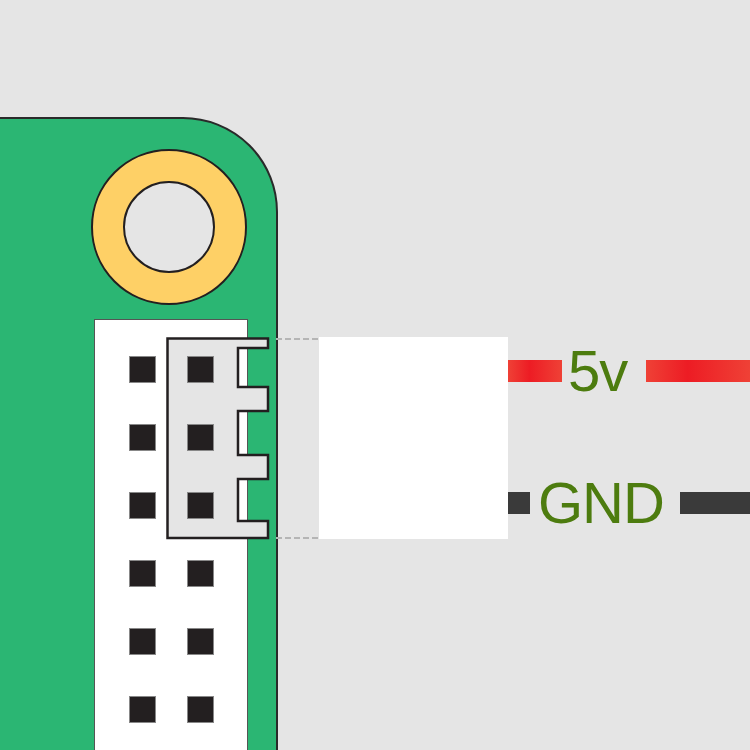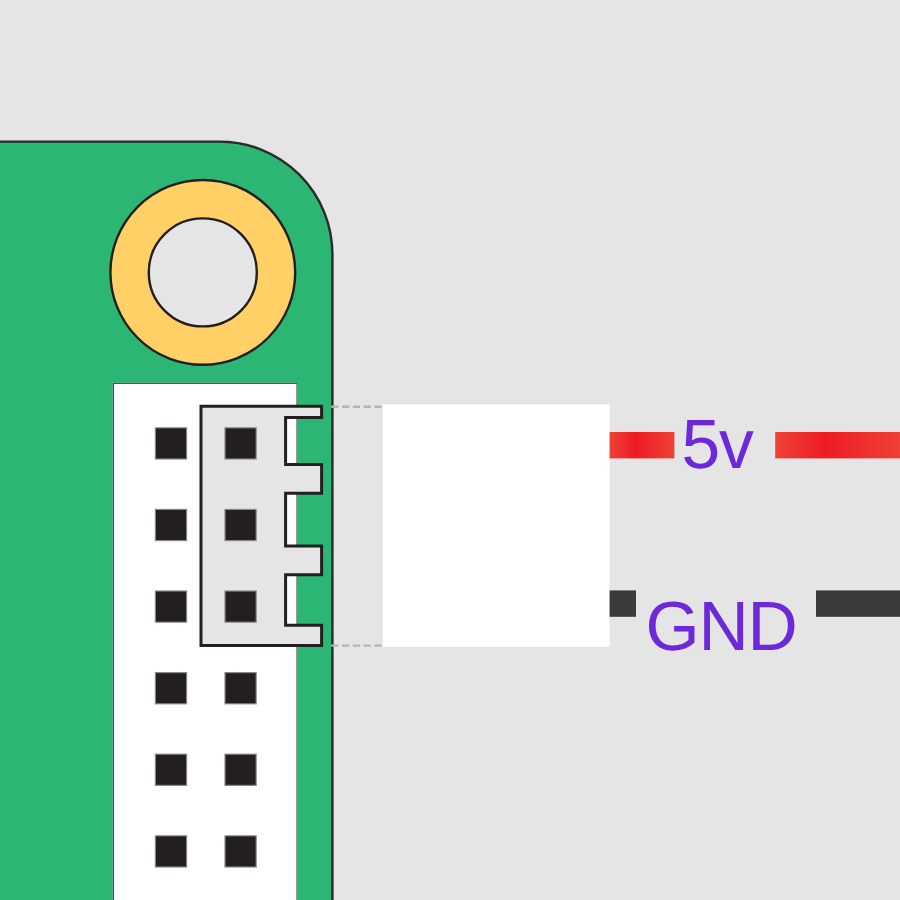--- a/index.html
+++ b/index.html
@@ -7,21 +7,21 @@
   .abs{position:absolute;}
   .board{left:-4px;top:117px;width:282px;height:700px;background:#2bb673;border:2px solid #2a2a2a;border-top-right-radius:95px;box-sizing:border-box;}
   .ring{left:91px;top:149px;width:156px;height:156px;border-radius:50%;background:#fed066;border:2px solid #231f20;box-sizing:border-box;}
   .hole{left:123px;top:181px;width:92px;height:92px;border-radius:50%;background:#e5e5e5;border:2px solid #231f20;box-sizing:border-box;}
   .header{left:94px;top:319px;width:154px;height:440px;background:#fff;border:1px solid #555;box-sizing:border-box;}
   .pin{width:25px;height:25px;background:#231f20;box-shadow:0 0 0 1px #888;}
   .module{left:319px;top:337px;width:189px;height:202px;background:#fff;}
   .dash{height:0;border-top:2px dashed #b5b5b5;}
   .wire-red{height:22px;background:linear-gradient(90deg,#ef4136,#ed1c24 40%,#ef4136);}
   .wire-blk{height:22px;background:#3a3a3a;}
-  .label{color:#6d28d9;font-size:58px;line-height:58px;letter-spacing:-1px;}
+  .label{color:#4d7c0f;font-size:58px;line-height:58px;letter-spacing:-1px;}
 </style>
 </head>
 <body>
 
 <div class="abs board"></div>
 <div class="abs ring"></div>
 <div class="abs hole"></div>
 
 <div class="abs header"></div>
 
@@ -49,14 +49,14 @@
 <div class="abs dash" style="left:276px;top:338px;width:42px"></div>
 <div class="abs dash" style="left:276px;top:537px;width:42px"></div>
 
 <div class="abs module"></div>
 
 <div class="abs wire-red" style="left:508px;top:360px;width:54px"></div>
 <div class="abs label" style="left:568px;top:342px">5v</div>
 <div class="abs wire-red" style="left:646px;top:360px;width:104px"></div>
 
 <div class="abs wire-blk" style="left:508px;top:492px;width:22px"></div>
-<div class="abs label" style="left:538px;top:494px">GND</div>
+<div class="abs label" style="left:538px;top:474px">GND</div>
 <div class="abs wire-blk" style="left:680px;top:492px;width:70px"></div>
 
 </body></html>

